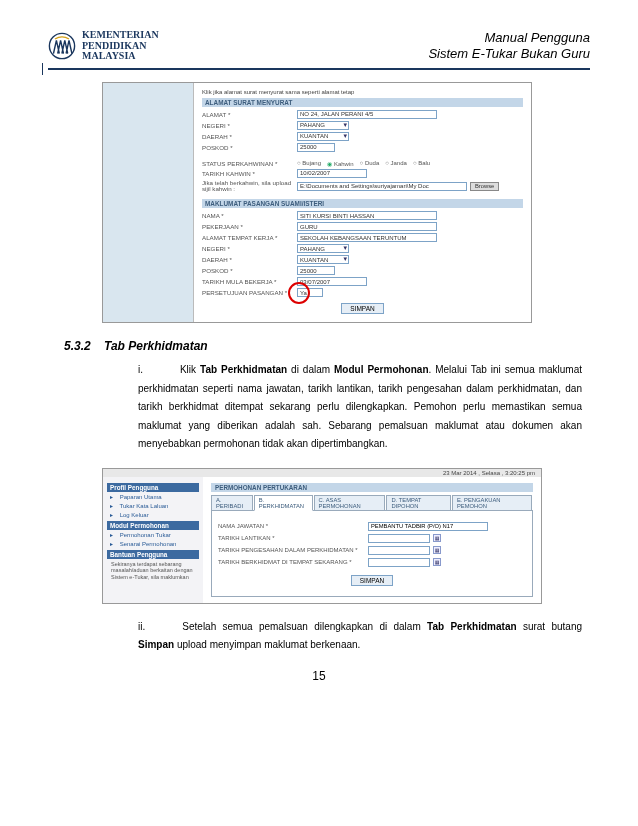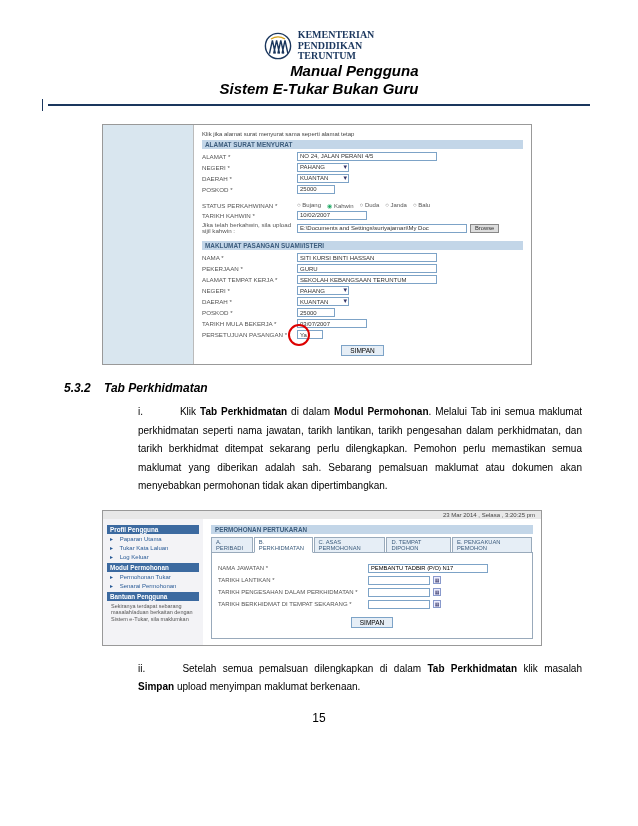--- a/index.html
+++ b/index.html
@@ -14,23 +14,22 @@
   .page {
     padding: 30px 48px 20px 48px;
     position: relative;
   }
   .header {
     display: flex;
     justify-content: space-between;
     align-items: center;
     border-bottom: 2px solid #1a365d;
     padding-bottom: 6px;
-    margin-bottom: 18px;
+    margin-bottom: 12px;
     position: relative;
-    flex-direction: column;
   }
   .header::after {
     content: "";
     position: absolute;
     left: -6px;
     bottom: -7px;
     width: 1px;
     height: 12px;
     background: #1a365d;
   }
@@ -43,24 +42,23 @@
   .logo-text {
     font-weight: bold;
     color: #1a365d;
     font-size: 10px;
     line-height: 1.05;
     font-family: Georgia, serif;
   }
   .doc-title {
     text-align: right;
     font-style: italic;
-    font-size: 15px;
+    font-size: 13px;
     color: #000;
     line-height: 1.2;
-    font-weight: bold;
   }
 
   
   .shot {
     margin: 0 0 16px 54px;
     border: 1px solid #999;
     background: #eef1f0;
     font-size: 6.5px;
     width: 430px;
     color: #333;
@@ -182,21 +180,21 @@
   <div class="header">
     <div class="logo-block">
       <svg class="logo-svg" viewBox="0 0 40 40">
         <circle cx="20" cy="20" r="18" fill="none" stroke="#1a365d" stroke-width="2"></circle>
         <path d="M8 30 L12 12 L16 30 M14 30 L18 12 L22 30 M20 30 L24 12 L28 30 M26 30 L30 12 L34 30" stroke="#1a365d" stroke-width="2" fill="none" stroke-linecap="round"></path>
         <path d="M10 10 Q20 4 30 10" stroke="#d4a017" stroke-width="2" fill="none"></path>
       </svg>
       <div class="logo-text">
         <div>KEMENTERIAN</div>
         <div>PENDIDIKAN</div>
-        <div>TERUNTUM</div>
+        <div>MALAYSIA</div>
       </div>
     </div>
     <div class="doc-title">
       <div>Manual Pengguna</div>
       <div>Sistem E-Tukar Bukan Guru</div>
     </div>
   </div>
 
   <div class="shot">
     <div class="shot-inner">
@@ -333,18 +331,18 @@
               <div class="cal">▦</div>
             </div>
           <button class="btn-save" style="margin-top:8px;">SIMPAN</button>
         </div>
       </div>
     </div>
   </div>
 
   <div class="para">
     <span class="roman">ii.</span>
-    <span>Setelah semua pemalsuan dilengkapkan di dalam </span><span class="b">Tab Perkhidmatan</span><span> klik masalah </span><span class="b">Simpan</span><span> upload menyimpan maklumat berkenaan.</span>
+    <span>Setelah semua pemalsuan dilengkapkan di dalam </span><span class="b">Tab Perkhidmatan</span><span> surat butang </span><span class="b">Simpan</span><span> upload menyimpan maklumat berkenaan.</span>
   </div>
 
   <div class="pgnum">15</div>
 
 </div>
 
 </body></html>

